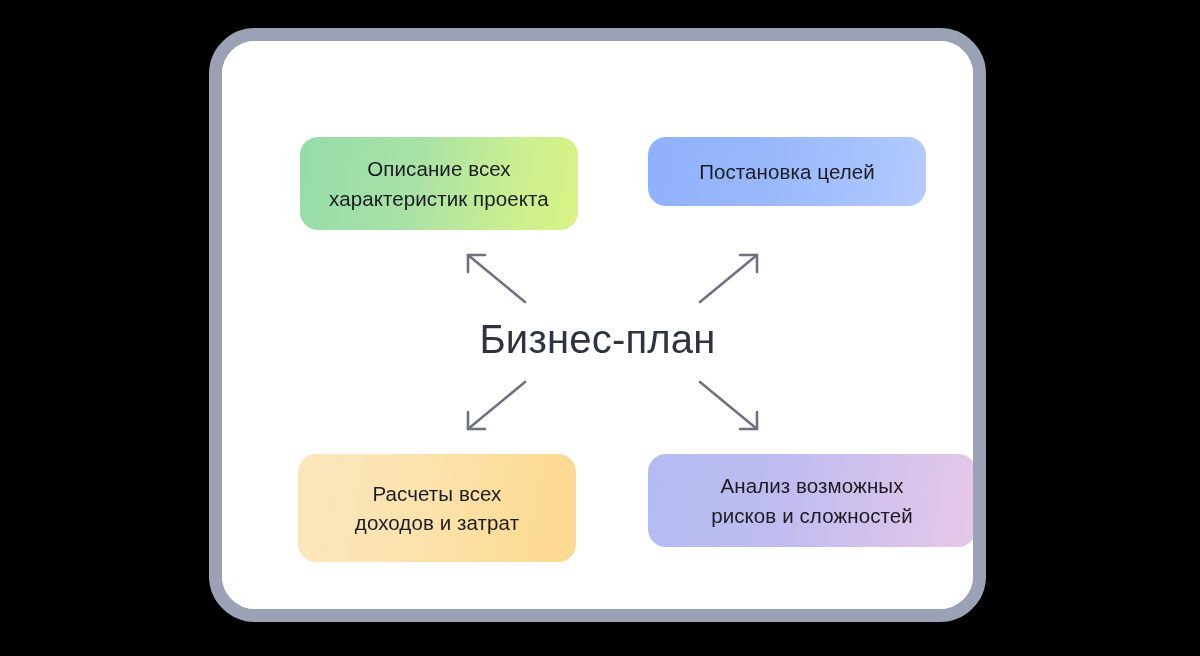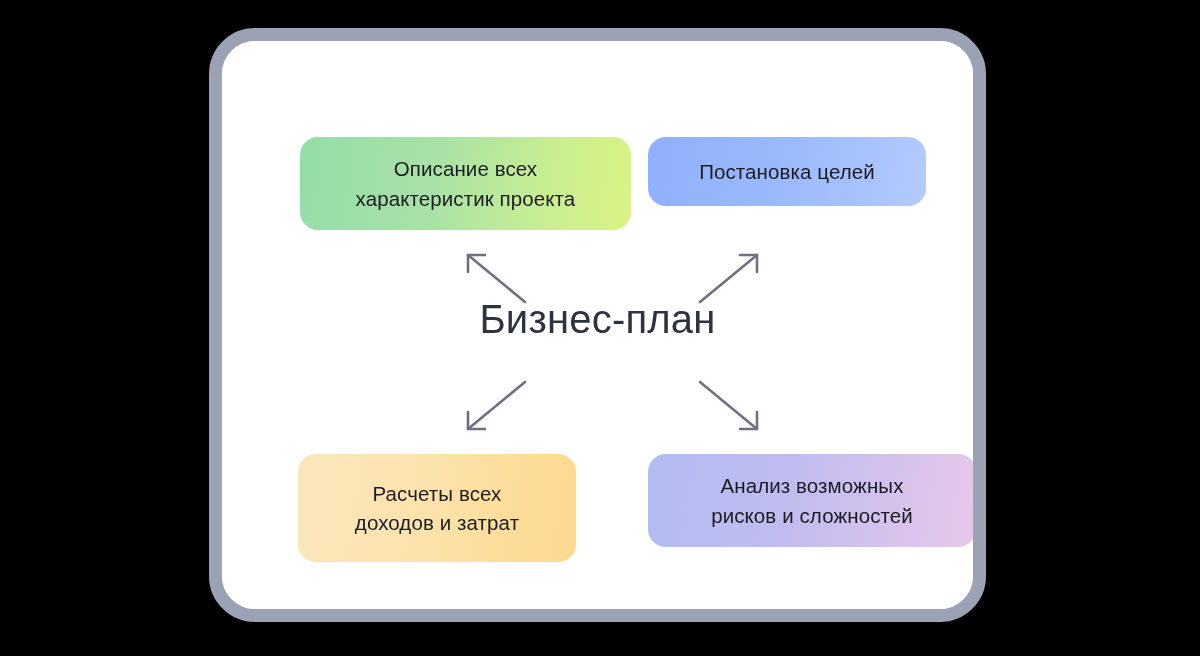--- a/index.html
+++ b/index.html
@@ -59,21 +59,21 @@
   }
 
   .node-label {
     display: block;
     white-space: pre-line;
   }
 
   #node-description {
     left: 78px;
     top: 96px;
-    width: 331px;
+    width: 278px;
     height: 93px;
     background: linear-gradient(100deg, #95dcaa 0%, #a9e2a6 42%, #c9ee91 74%, #daf385 100%);
   }
 
   #node-goals {
     left: 426px;
     top: 96px;
     width: 278px;
     height: 69px;
     background: linear-gradient(100deg, #8fb0fb 0%, #9ab9fc 45%, #a8c3fd 78%, #b4cbfd 100%);
@@ -93,21 +93,21 @@
     top: 413px;
     width: 328px;
     height: 93px;
     background: linear-gradient(100deg, #b2bcf2 0%, #bfbcf0 40%, #d4c2ec 72%, #e7c8e9 100%);
   }
 
   
   .center-title {
     position: absolute;
     left: 0;
-    top: 256px;
+    top: 276px;
     width: 751px;
     text-align: center;
     font-size: 40px;
     font-weight: 500;
     color: #2e3342;
     letter-spacing: 0.2px;
   }
 
   
   .arrow {

